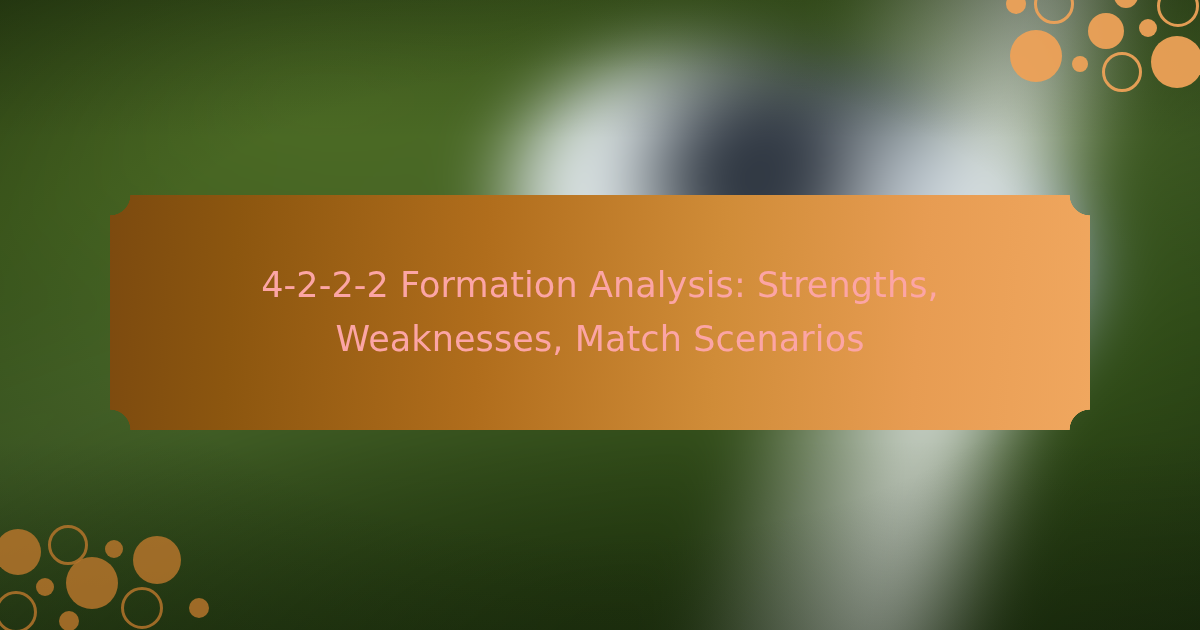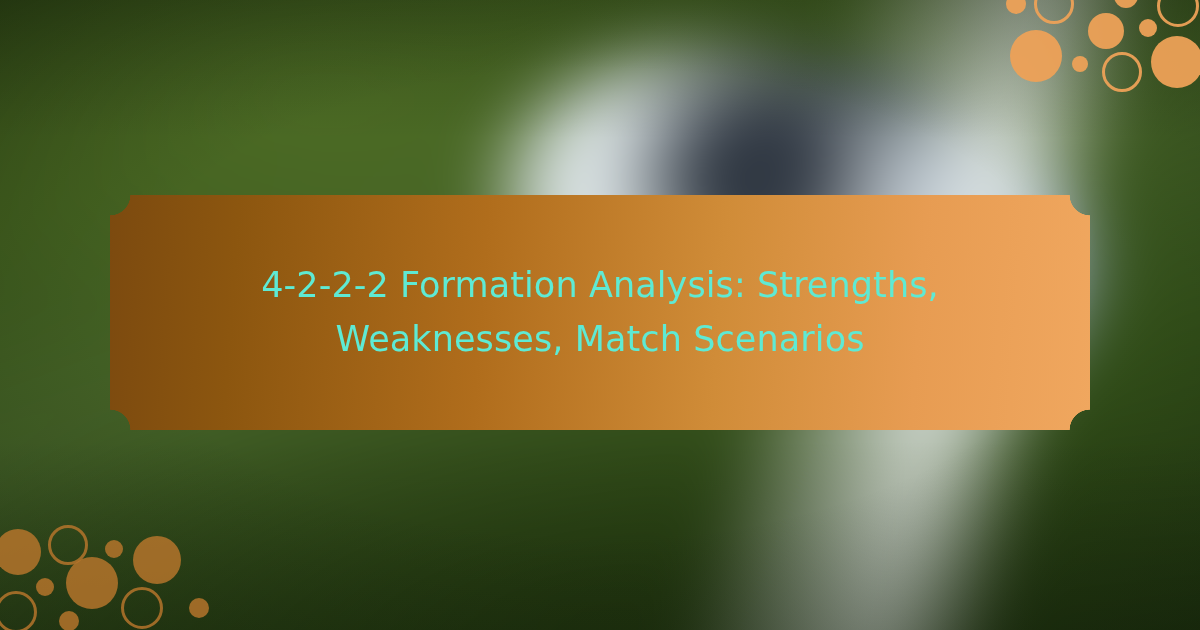--- a/index.html
+++ b/index.html
@@ -73,21 +73,21 @@
     mask-composite:intersect;
   }
   .card-inner{
     position:absolute; inset:0;
     display:flex; align-items:center; justify-content:center;
     padding:0 72px;
   }
   .card-title{
     width:100%;
     text-align:center;
-    color:#5eead4;
+    color:#fca5a5;
     font-size:35px;
     line-height:1.52;
     font-weight:400;
     letter-spacing:.1px;
     font-family:"DejaVu Sans", sans-serif;
   }
 </style>
 </head>
 <body>
 

